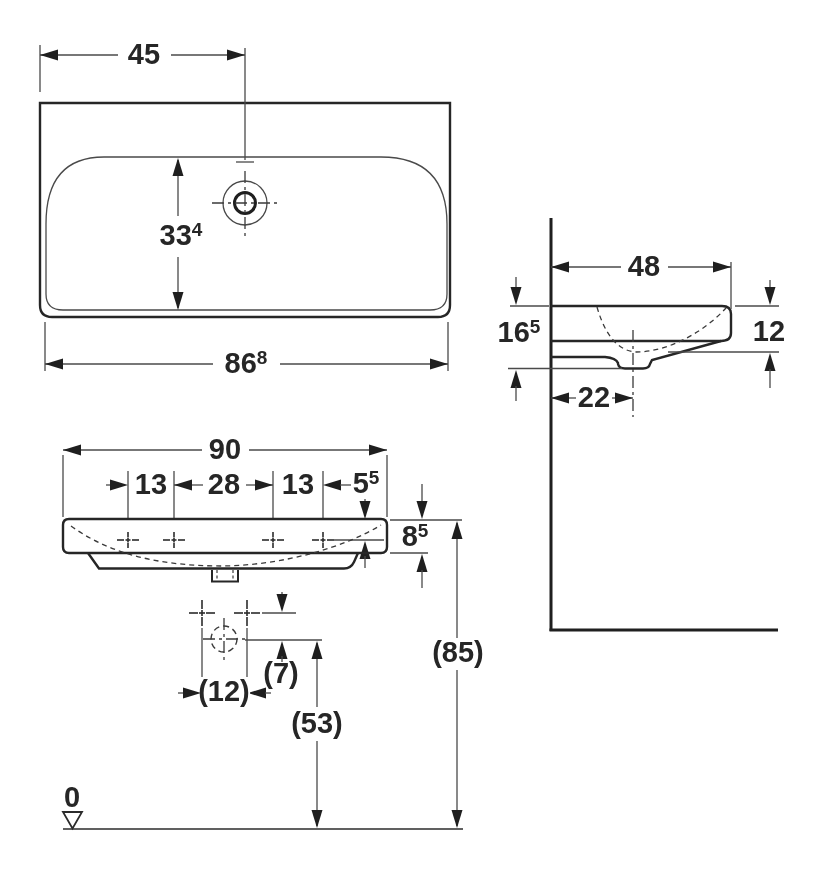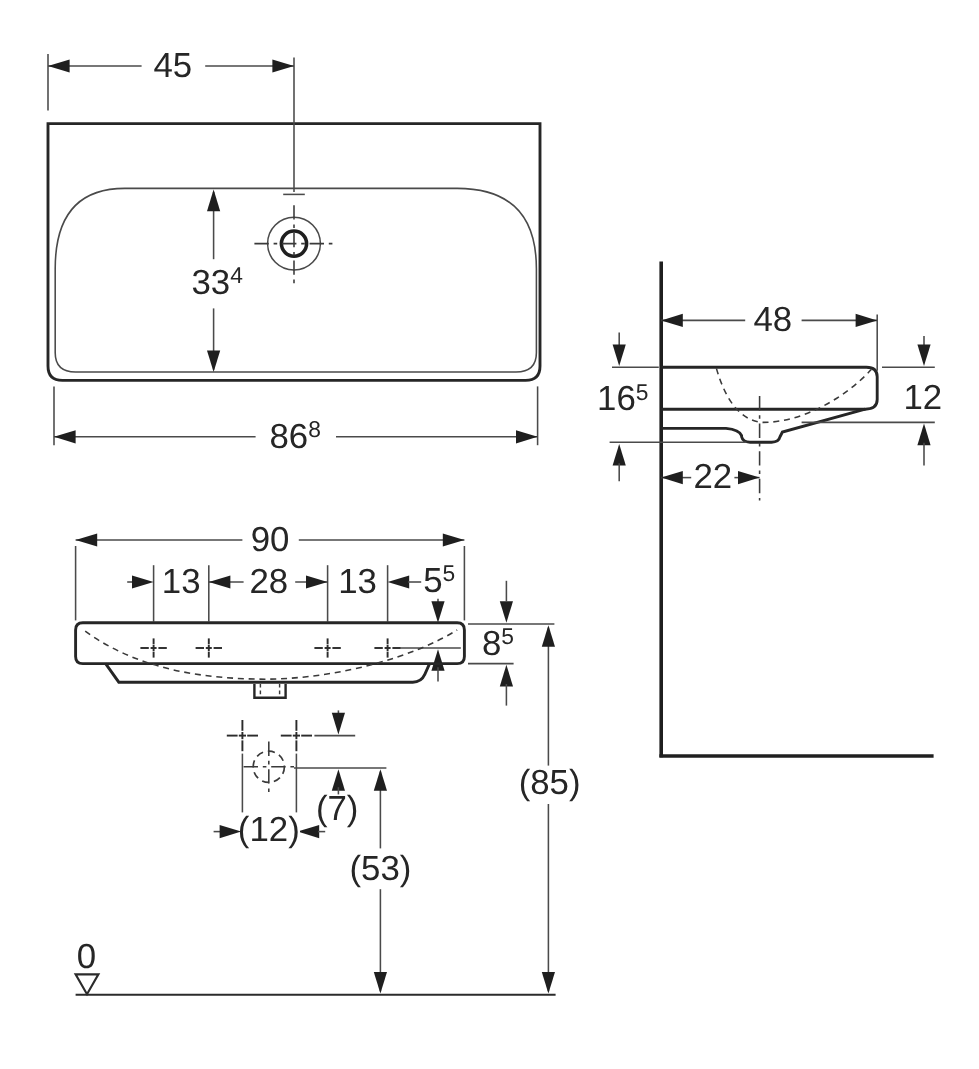--- a/index.html
+++ b/index.html
@@ -1,16 +1,16 @@
 <!DOCTYPE html>
 <html><head>
 <meta charset="utf-8">
 <style>
   html,body{margin:0;padding:0;background:#ffffff;}
-  .stage{width:816px;height:891px;position:relative;background:#fff;overflow:hidden;}
+  .stage{width:816px;height:891px;position:relative;background:#fff;overflow:hidden;font-weight:bold;}
   svg text{
     font-family:"Liberation Sans","DejaVu Sans",sans-serif;
     font-size:29px;
     fill:#262626;
   }
   svg text .sup{font-size:19px;}
   .thin  {stroke:#4a4a4a;stroke-width:1.3;fill:none;}
   .mid   {stroke:#262626;stroke-width:2;fill:none;}
   .main  {stroke:#262626;stroke-width:2.4;fill:none;}
   .bold  {stroke:#1f1f1f;stroke-width:3;fill:none;}

